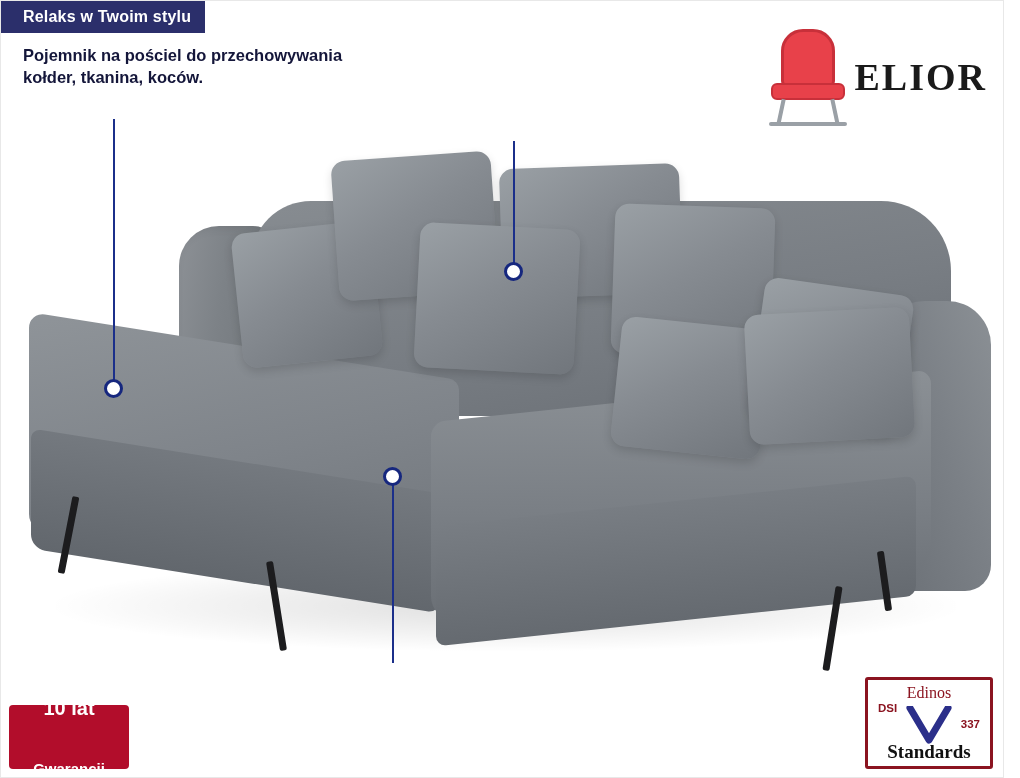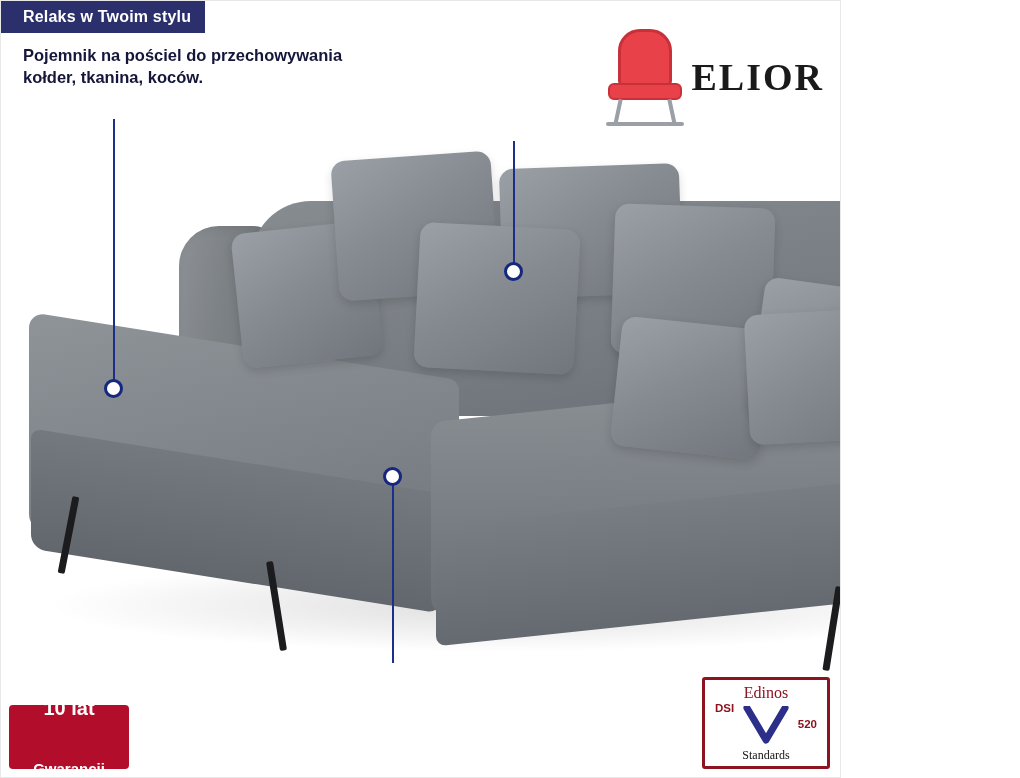--- a/index.html
+++ b/index.html
@@ -6,21 +6,21 @@
   html, body {
     margin: 0;
     padding: 0;
     background: #ffffff;
   }
   body {
     font-family: "Liberation Sans", sans-serif;
   }
   #page {
     position: relative;
-    width: 841px;
+    width: 1004px;
     height: 778px;
     background: #ffffff;
     overflow: hidden;
     border: 1px solid #e8e8e8;
   }
 
   
   .title-badge {
     position: absolute;
     left: 0;
@@ -245,21 +245,21 @@
   #edinos .e-dsi {
     position: absolute; left: 10px; top: 22px;
     font-size: 11.5px; font-weight: bold; color: #8b1420;
   }
   #edinos .e-num {
     position: absolute; right: 10px; top: 38px;
     font-size: 11.5px; font-weight: bold; color: #8b1420;
   }
   #edinos .e-std {
     position: absolute; bottom: 3px; left: 0; right: 0;
-    font-size: 12px; font-weight: normal; color: #111;
+    font-size: 19px; font-weight: bold; color: #111;
     font-family: "Liberation Serif", serif;
   }
 </style>
 </head>
 <body>
 
 <div id="page">
 
   <div id="photo">
     <div class="shadow"></div>
@@ -315,17 +315,17 @@
     <div class="g-big">10 lat</div>
     <div class="g-small">Gwarancji</div>
   </div>
 
   <div id="edinos">
     <div class="e-title">Edinos</div>
     <svg class="e-check" viewBox="0 0 46 38">
       <path d="M4 2 L23 34 L42 2" fill="none" stroke="#2b2f8a" stroke-width="7" stroke-linecap="round" stroke-linejoin="round"></path>
     </svg>
     <div class="e-dsi">DSI</div>
-    <div class="e-num">520</div>
+    <div class="e-num">337</div>
     <div class="e-std">Standards</div>
   </div>
 
 </div>
 
 </body></html>

